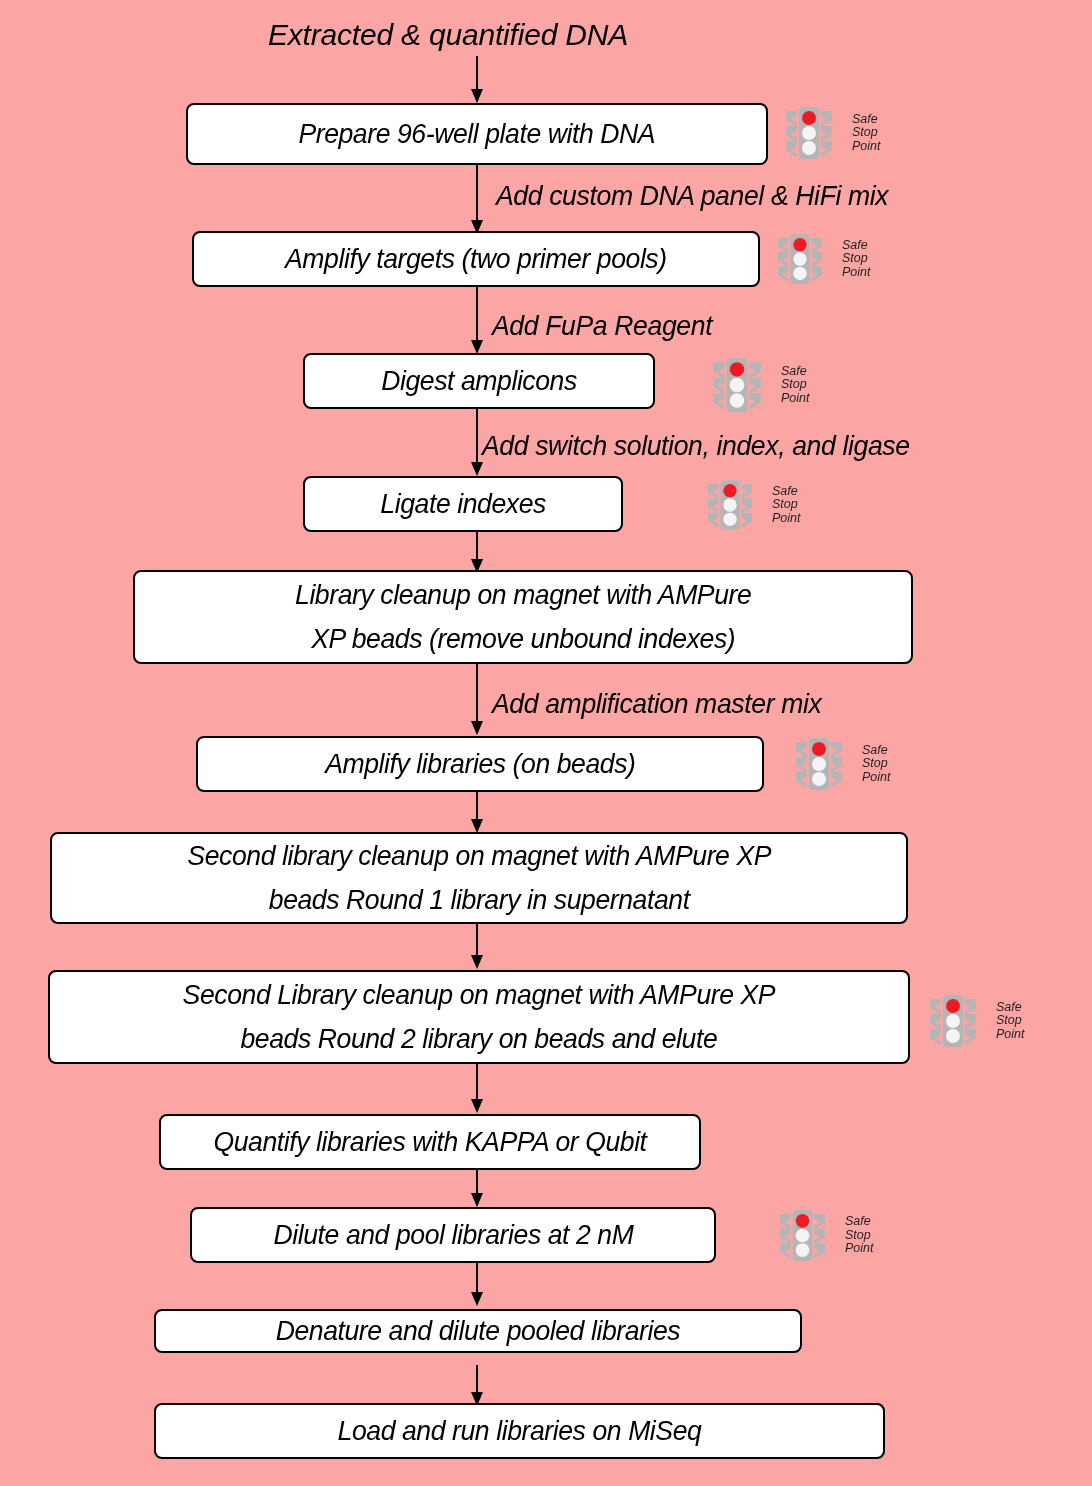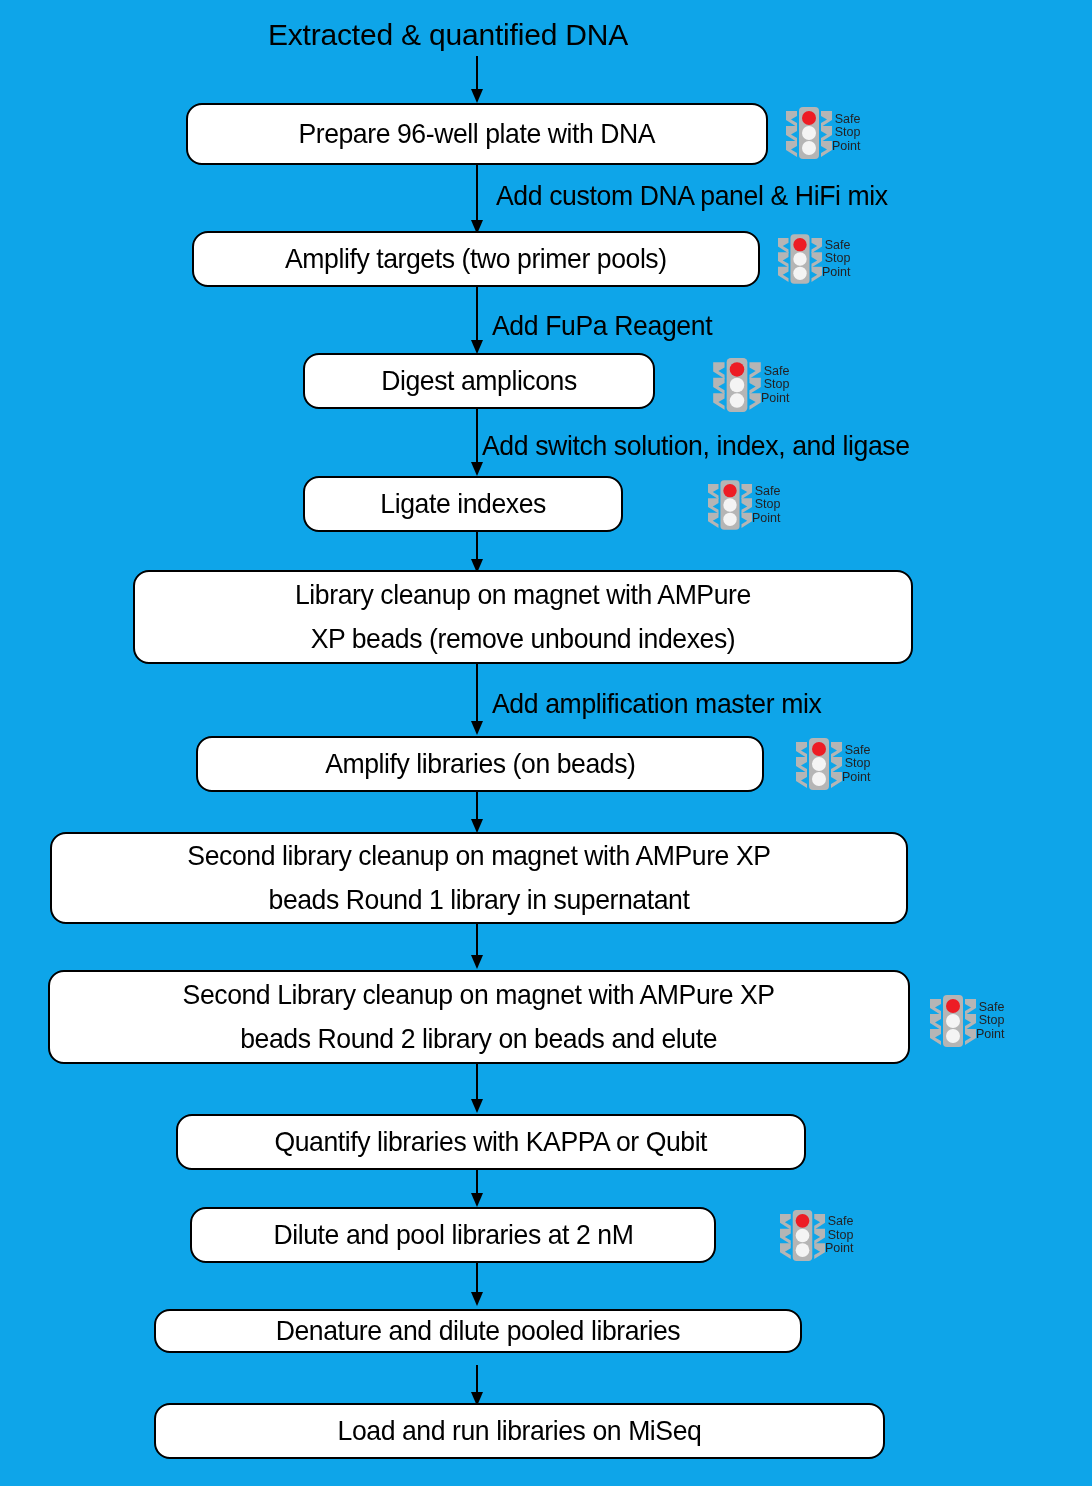--- a/index.html
+++ b/index.html
@@ -11,40 +11,41 @@
   body {
     font-family: "Liberation Sans", "DejaVu Sans", sans-serif;
     color: #000000;
     -webkit-font-smoothing: antialiased;
   }
 
   #canvas {
     position: relative;
     width: 1092px;
     height: 1486px;
-    background: #0ea5e9;
+    background: #fca5a5;
     overflow: hidden;
+    font-style: italic;
   }
 
   
   .source-label {
     position: absolute;
     font-size: 30px;
     line-height: 34px;
     letter-spacing: -0.2px;
     white-space: nowrap;
     color: #000;
   }
 
   
   .node {
     position: absolute;
     box-sizing: border-box;
     border: 2.2px solid #000000;
-    border-radius: 16px;
+    border-radius: 8px;
     background: #ffffff;
     display: flex;
     align-items: center;
     justify-content: center;
     text-align: center;
     padding: 18px 14px;
   }
   .node-label {
     font-size: 28px;
     line-height: 36px;
@@ -75,22 +76,21 @@
     position: absolute;
     pointer-events: none;
   }
   .connector svg { display: block; overflow: visible; }
 
   
   .ssp {
     position: absolute;
     display: flex;
     align-items: center;
-    gap: 0;
-    text-align: right;
+    gap: 20px;
   }
   .ssp .tl-svg { display: block; }
   .ssp-text {
     display: flex;
     flex-direction: column;
     color: #231f20;
     font-size: 12.5px;
     line-height: 13.5px;
     letter-spacing: 0px;
     white-space: nowrap;
@@ -325,21 +325,21 @@
     </div>
   </div>
 
   <div class="connector" style="left:468px; top:1064px;">
     <svg width="18" height="50" viewBox="0 0 18 50">
       <line x1="9" y1="0" x2="9" y2="39" stroke="#000" stroke-width="2"></line>
       <polygon points="9,49 3,35 15,35" fill="#000"></polygon>
     </svg>
   </div>
 
-  <div class="node" style="left:176px; top:1114px; width:630px; height:56px;">
+  <div class="node" style="left:159px; top:1114px; width:542px; height:56px;">
     <div class="node-label">Quantify libraries with KAPPA or Qubit</div>
   </div>
 
   <div class="connector" style="left:468px; top:1170px;">
     <svg width="18" height="38" viewBox="0 0 18 38">
       <line x1="9" y1="0" x2="9" y2="27" stroke="#000" stroke-width="2"></line>
       <polygon points="9,37 3,23 15,23" fill="#000"></polygon>
     </svg>
   </div>
 

